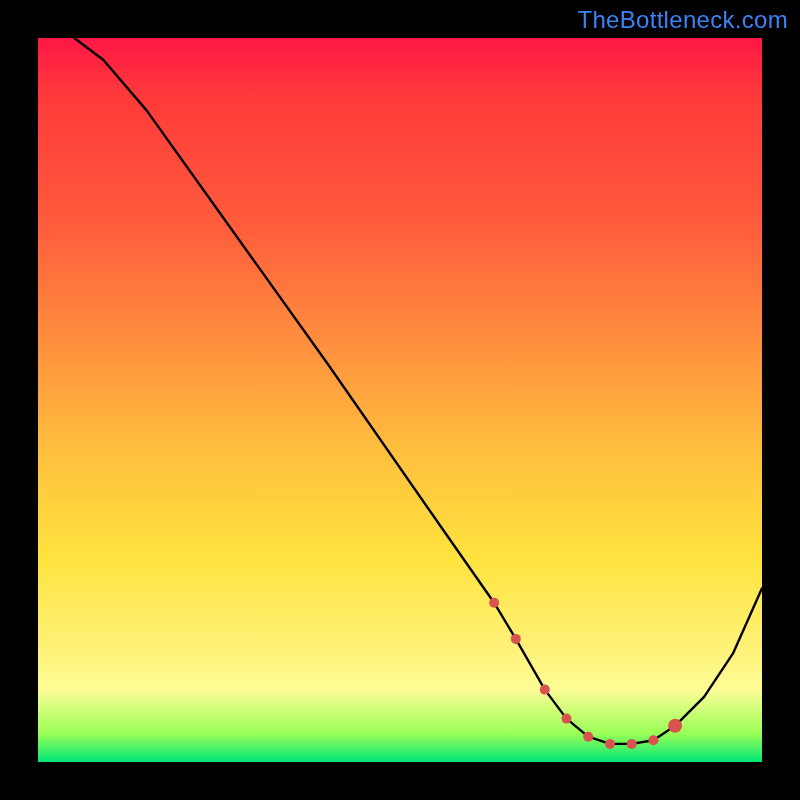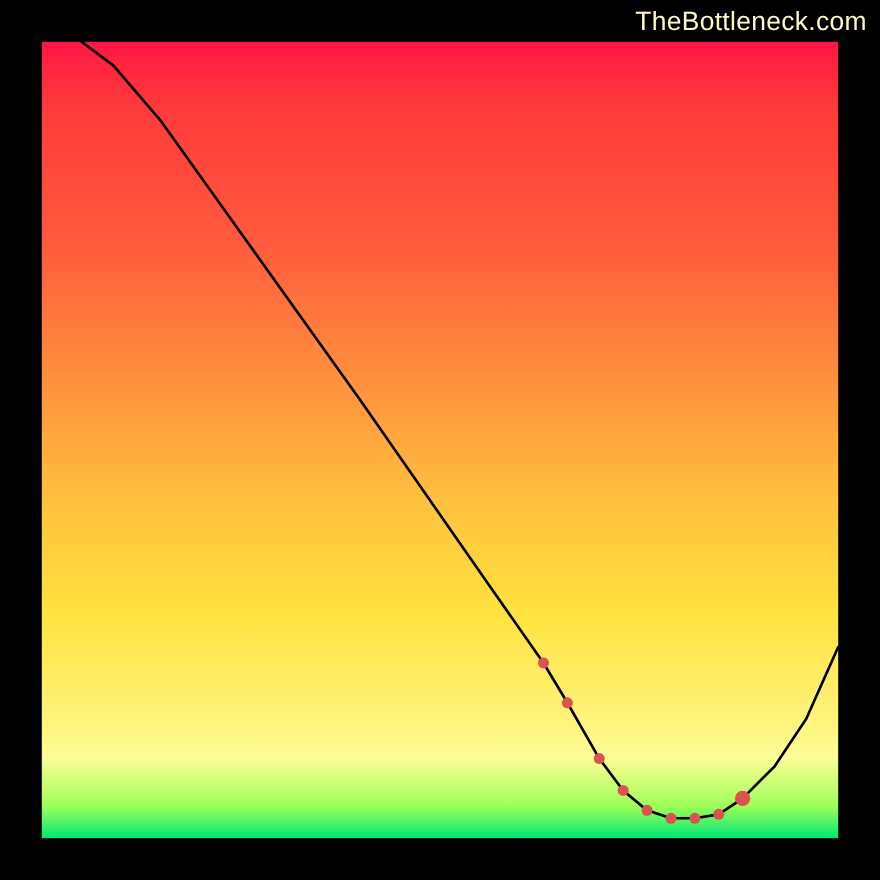--- a/index.html
+++ b/index.html
@@ -35,21 +35,21 @@
       #fff176 84%,
       #fdfd96 90%,
       #9cff57 96%,
       #00e676 100%
     );
   }
   .watermark {
     position: absolute;
     top: 6px;
     right: 12px;
-    color: #fef9c3;
+    color: #3b82f6;
     font-size: 24px;
     font-weight: 500;
     letter-spacing: 0.3px;
     user-select: none;
     pointer-events: none;
   }
   svg.overlay {
     position: absolute;
     left: 0;
     top: 0;

